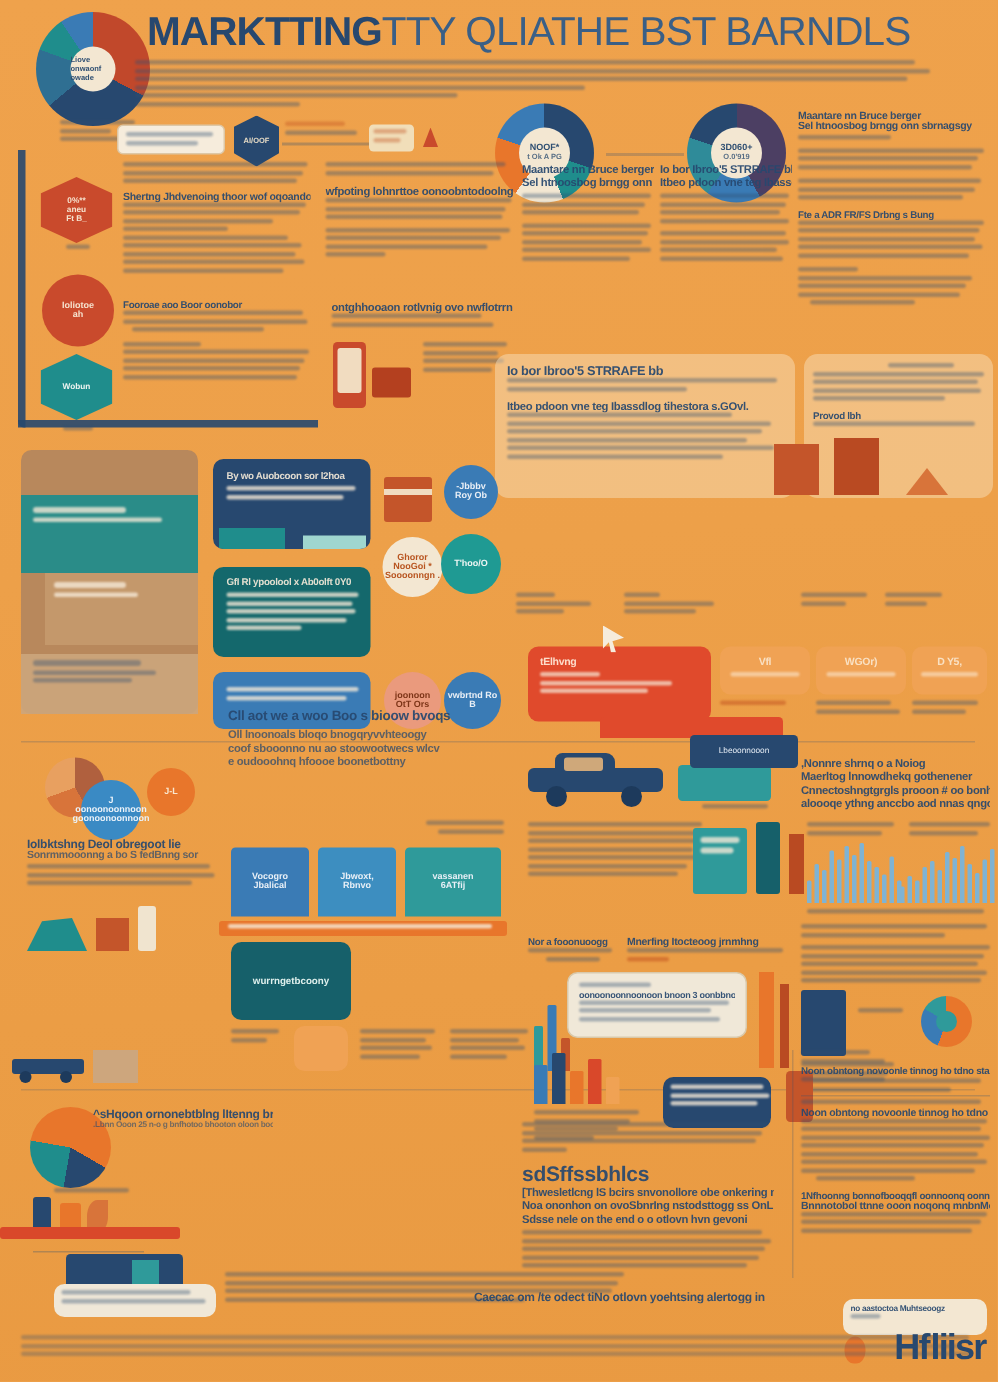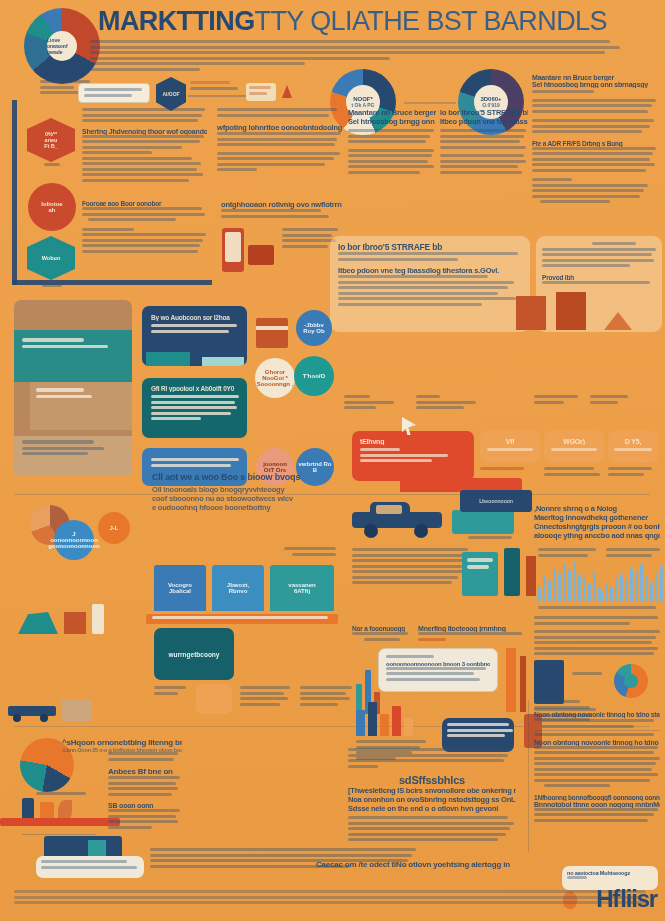--- a/index.html
+++ b/index.html
@@ -484,20 +484,27 @@
   <div style="position:absolute;left:30px;top:505px;width:40px;height:40px;border-radius:50%;
               background:conic-gradient(#b0603e 0deg 150deg,#d8743a 150deg 250deg,#e8a060 250deg 360deg);filter:blur(.5px);"></div>
   <div class="circ" style="left:54px;top:520px;width:40px;height:40px;background:#3a8ac4;filter:blur(.45px);">
     <span class="cl" style="color:#eaf2f9;white-space:pre-line;">J  oonoonoonnoon
 goonoonoonnoon</span>
   </div>
   <div class="circ" style="left:98px;top:512px;width:32px;height:32px;background:#e8762b;filter:blur(.45px);">
     <span class="cl" style="color:#fae6cd;">J-L</span>
   </div>
 
+  <div style="position:absolute;left:18px;top:558px;width:126px;">
+    <div class="hd" style="font-size:8px;">Iolbktshng Deol  obregoot  lie</div>
+    <div class="hd" style="font-size:7px;opacity:.7;margin-bottom:2px;">Sonrmmooonng  a  bo  S  fedBnng  sor</div>
+    <div class="ln sm" style="width:122px"></div>
+    <div class="ln sm" style="width:125px"></div>
+    <div class="ln sm" style="width:110px"></div>
+  </div>
 
   <div style="position:absolute;left:18px;top:612px;width:40px;height:22px;background:#1f8d8c;
               clip-path:polygon(0 100%,25% 10%,75% 0,100% 100%);filter:blur(.5px);"></div>
   <div style="position:absolute;left:92px;top:604px;width:12px;height:30px;background:#f0e4cf;border-radius:2px;filter:blur(.5px);"></div>
   <div style="position:absolute;left:64px;top:612px;width:22px;height:22px;background:#c4552a;filter:blur(.5px);"></div>
 
 
   <div style="position:absolute;left:152px;top:472px;width:190px;">
     <div class="hd" style="font-size:9px;">Cll  aot  we  a  woo  Boo s  bioow  bvoqs</div>
     <div style="height:3px"></div>
@@ -715,36 +722,20 @@
   <div style="position:absolute;left:58px;top:800px;width:14px;height:22px;background:#d8743a;border-radius:50% 0 50% 0;filter:blur(.5px);"></div>
 
   <div class="orangebar" style="left:0;top:818px;width:120px;height:8px;background:#d9482a;"></div>
   <div class="divider" style="left:22px;top:834px;width:74px;height:1px;opacity:.3;"></div>
 
   <div style="position:absolute;left:62px;top:738px;width:120px;">
     <div class="hd" style="font-size:8px;">^sHqoon  ornonebtblng  lItenng  brnenm</div>
     <div class="hd" style="font-size:5.5px;opacity:.6;">.Lbnn  Ooon  25  n-o g  bnfhotoo  bhooton  oloon  boonoo  bn</div>
   </div>
 
-  <div style="position:absolute;left:108px;top:752px;width:74px;">
-    <div class="ln sm" style="width:70px"></div>
-    <div class="ln sm" style="width:66px"></div>
-    <div style="height:4px"></div>
-    <div class="hd" style="font-size:8px;">Anbees  Bf  bne  on</div>
-    <div class="ln sm" style="width:72px"></div>
-    <div class="ln sm" style="width:68px"></div>
-    <div class="ln sm" style="width:70px"></div>
-    <div class="ln sm" style="width:64px"></div>
-    <div style="height:4px"></div>
-    <div class="hd" style="font-size:7px;">SB  ooon  oonn</div>
-    <div class="ln sm" style="width:72px"></div>
-    <div class="ln sm" style="width:68px"></div>
-    <div class="ln sm" style="width:70px"></div>
-    <div class="ln sm" style="width:44px"></div>
-  </div>
 
 
   <div style="position:absolute;left:44px;top:836px;width:78px;height:40px;background:#27486f;border-radius:3px;filter:blur(.4px);"></div>
   <div style="position:absolute;left:88px;top:840px;width:18px;height:16px;background:#2f9a9a;filter:blur(.4px);"></div>
   <div class="card" style="left:36px;top:856px;width:108px;height:22px;background:#f0e8d8;">
     <div style="padding:4px 5px;">
       <div class="ln sm" style="width:86px"></div>
       <div class="ln sm" style="width:96px"></div>
     </div>
   </div>
@@ -805,21 +796,21 @@
   </div>
 
   <div class="divider" style="left:528px;top:700px;width:1px;height:152px;opacity:.22;"></div>
 
   <div style="position:absolute;left:348px;top:748px;width:168px;">
     <div class="ln sm" style="width:164px"></div>
     <div class="ln sm" style="width:160px"></div>
     <div class="ln sm" style="width:156px"></div>
     <div class="ln sm" style="width:30px"></div>
     <div style="height:4px"></div>
-    <div class="hd" style="font-size:11px;text-align:center;">sdSffssbhlcs</div>
+    <div class="hd" style="font-size:14px;">sdSffssbhlcs</div>
     <div class="hd" style="font-size:7.5px;">[Thwesletlcng  lS  bcirs  snvonollore  obe  onkering  nsAketsgy</div>
     <div class="hd" style="font-size:7.5px;">Noa  ononhon  on  ovoSbnrIng  nstodsttogg  ss  OnLntlting</div>
     <div class="hd" style="font-size:7.5px;">Sdsse  nele  on  the  end  o o otlovn  hvn gevoni</div>
     <div style="height:3px"></div>
     <div class="ln sm" style="width:160px"></div>
     <div class="ln sm" style="width:166px"></div>
     <div class="ln sm" style="width:162px"></div>
     <div class="ln sm" style="width:158px"></div>
     <div class="ln sm" style="width:150px"></div>
   </div>

